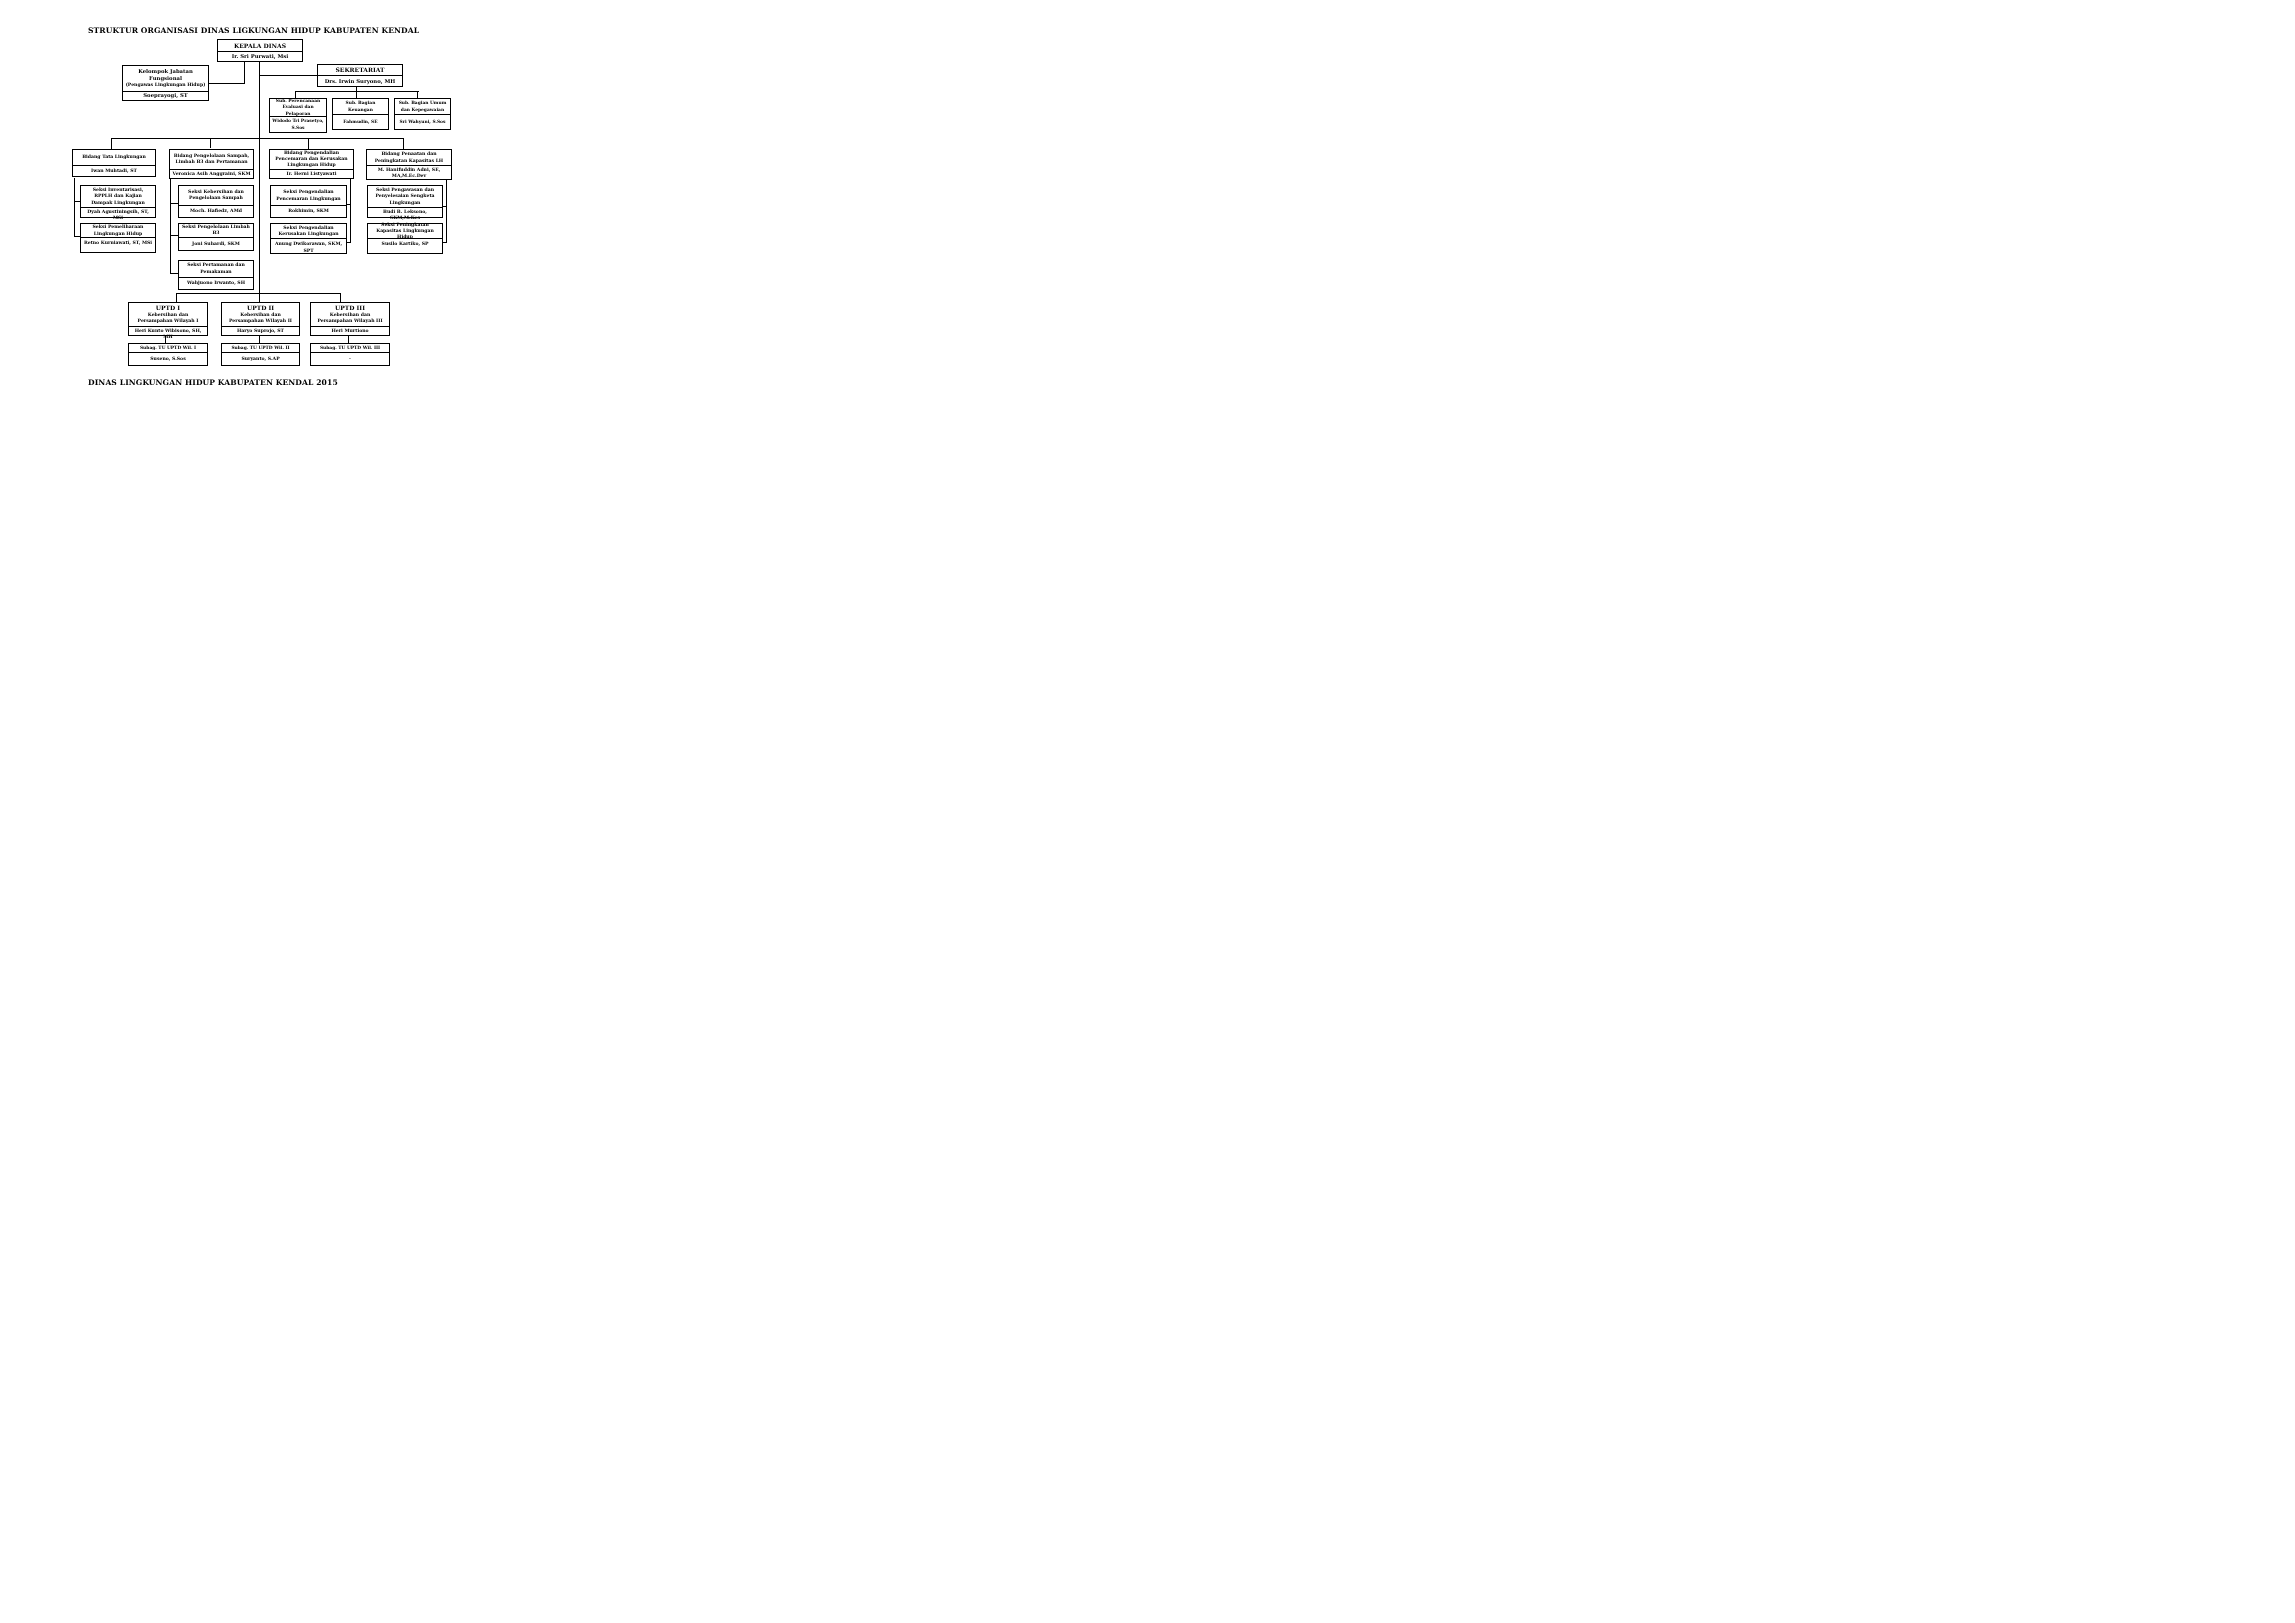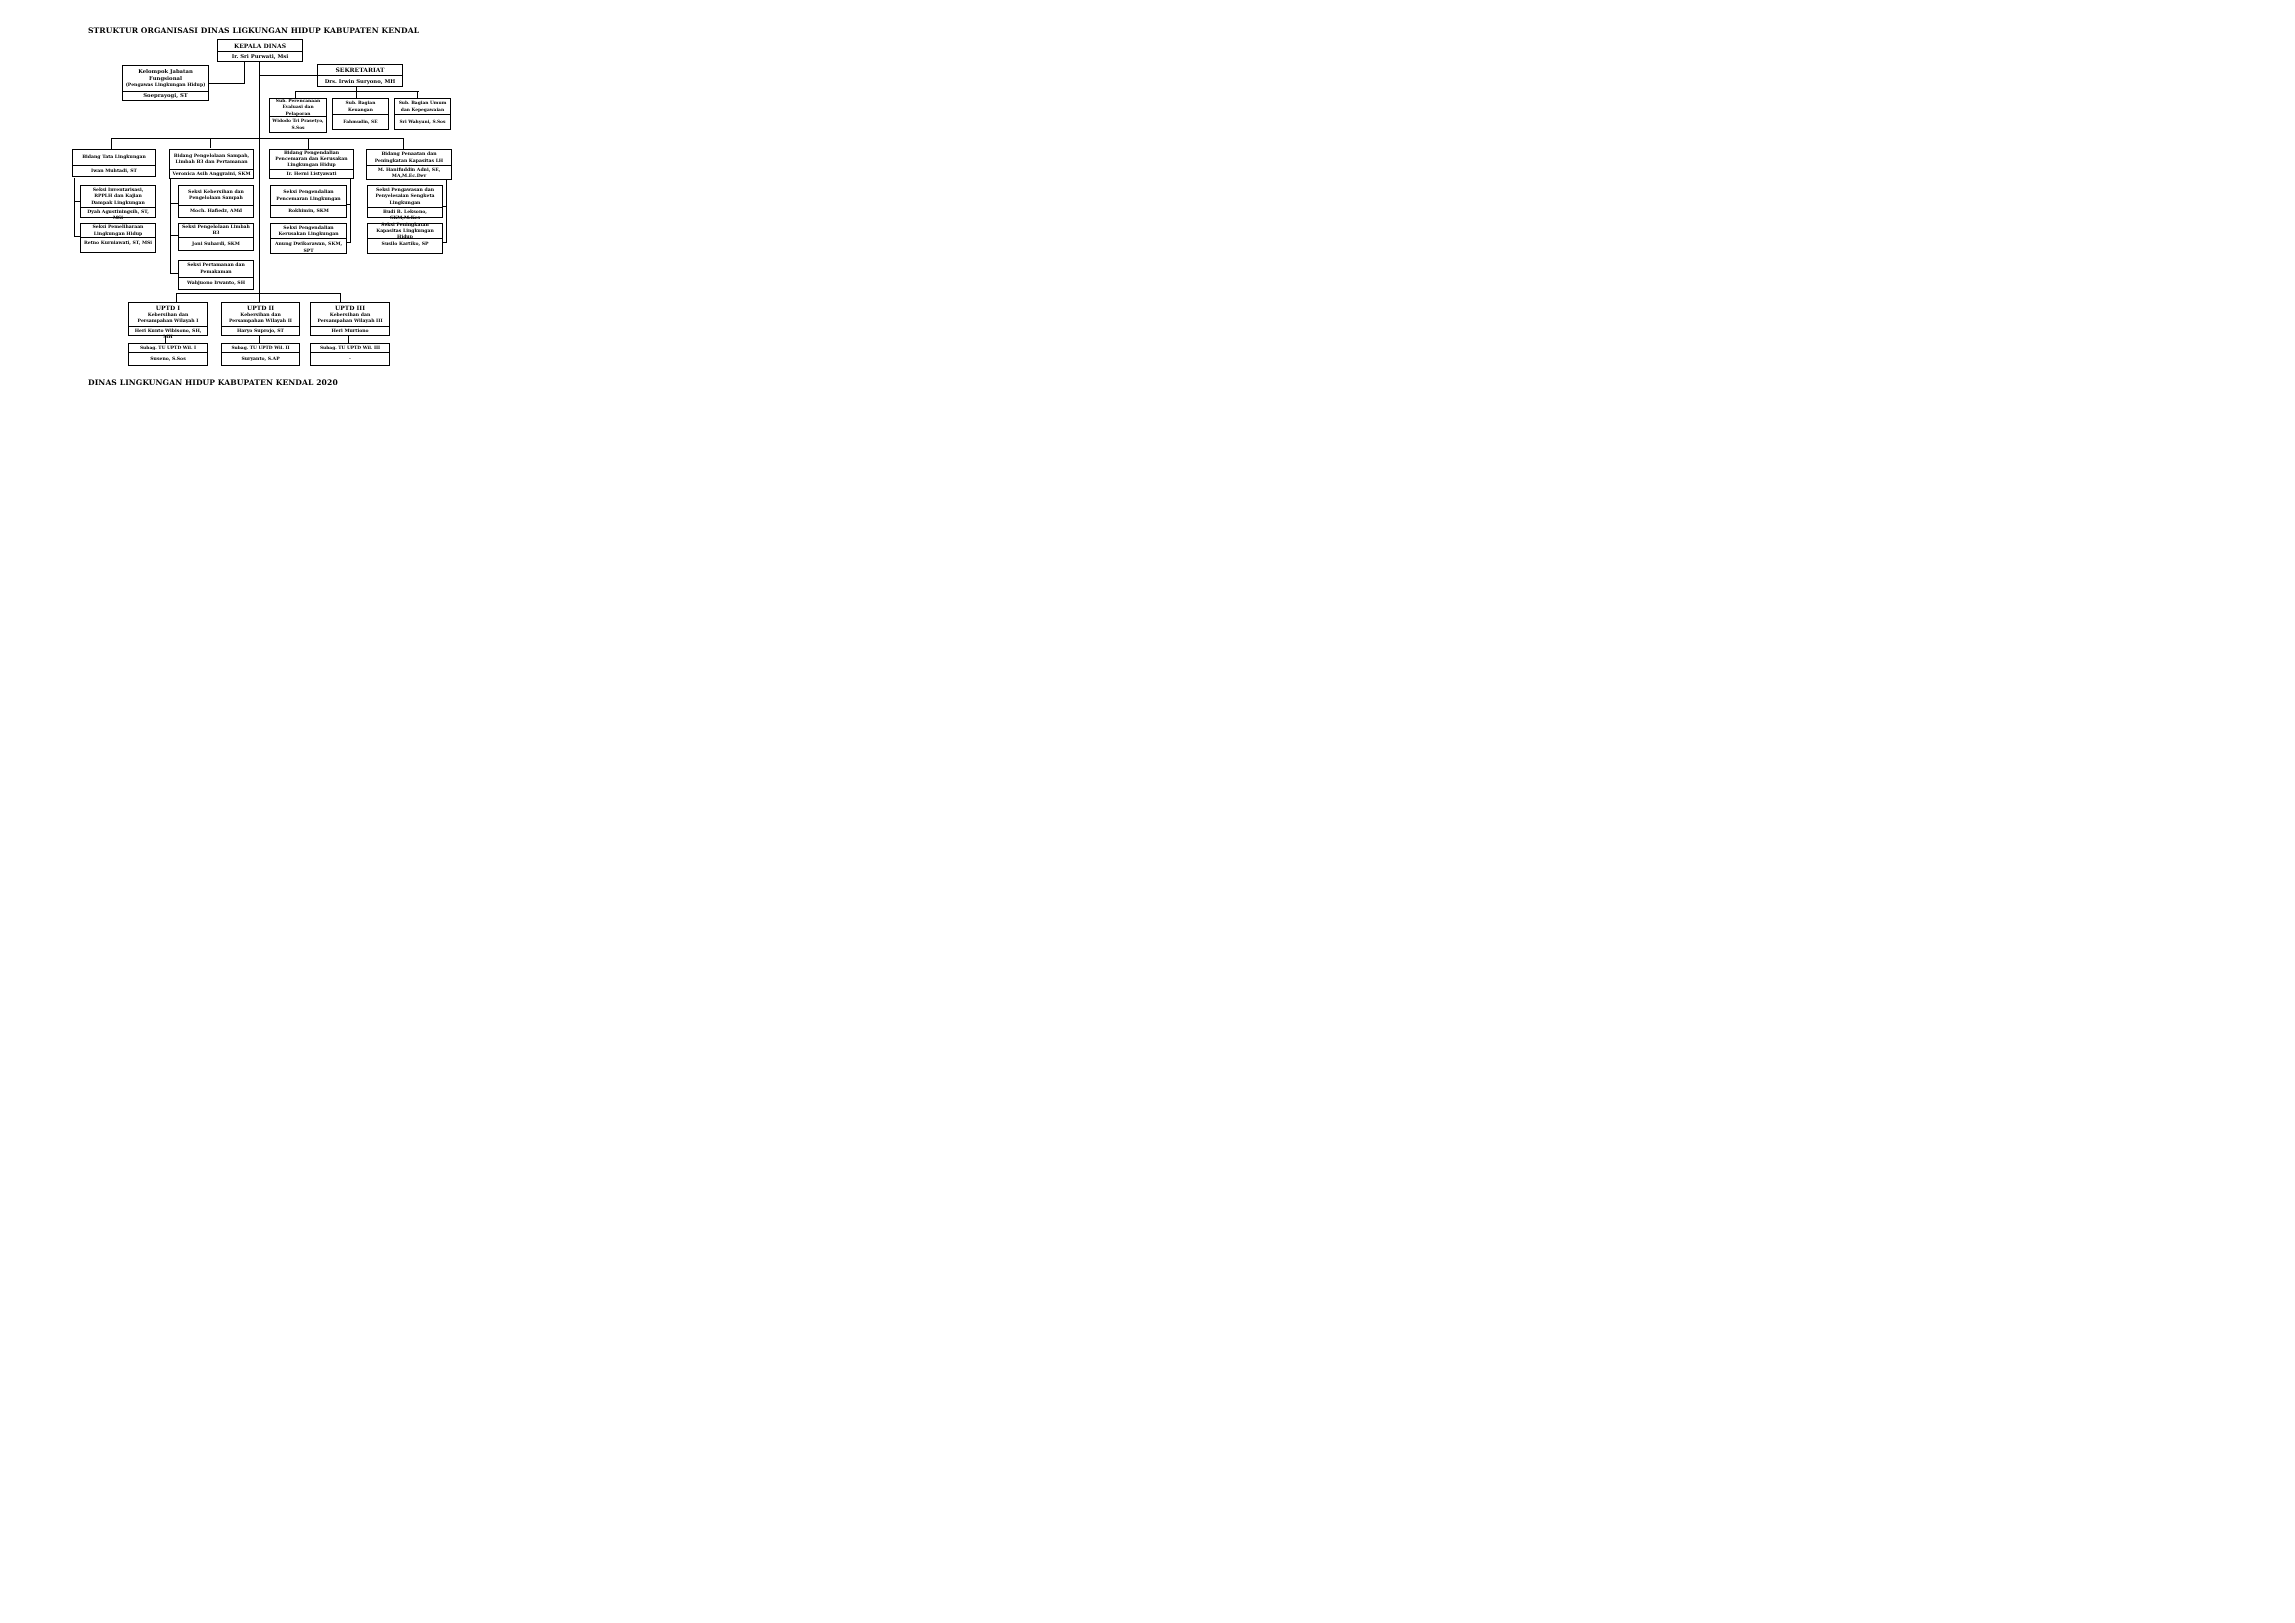--- a/index.html
+++ b/index.html
@@ -49,21 +49,21 @@
   .t-xs{font-size:4.4px;line-height:1.5;}
   .t-sub{font-size:4.6px;line-height:1.35;}
   .line{position:absolute;background:#000;}
 </style>
 </head>
 <body>
 
 <div id="canvas">
 
   <div class="page-title" style="left:88px;top:26px;">STRUKTUR ORGANISASI DINAS LIGKUNGAN HIDUP KABUPATEN KENDAL</div>
-  <div class="page-title" style="left:88px;top:378px;">DINAS LINGKUNGAN HIDUP KABUPATEN KENDAL 2020</div>
+  <div class="page-title" style="left:88px;top:378px;">DINAS LINGKUNGAN HIDUP KABUPATEN KENDAL 2015</div>
 
   <div class="line" style="left:259px;top:62px;width:0.9px;height:241px;"></div>
   <div class="line" style="left:244px;top:62px;width:0.9px;height:22px;"></div>
   <div class="line" style="left:208px;top:83px;width:37px;height:0.9px;"></div>
   <div class="line" style="left:259px;top:75px;width:59px;height:0.9px;"></div>
   <div class="line" style="left:356px;top:87px;width:0.9px;height:4.6px;"></div>
   <div class="line" style="left:295px;top:91px;width:124px;height:0.9px;"></div>
   <div class="line" style="left:295px;top:91px;width:0.9px;height:7px;"></div>
   <div class="line" style="left:356px;top:91px;width:0.9px;height:7px;"></div>
   <div class="line" style="left:417px;top:91px;width:0.9px;height:7px;"></div>

